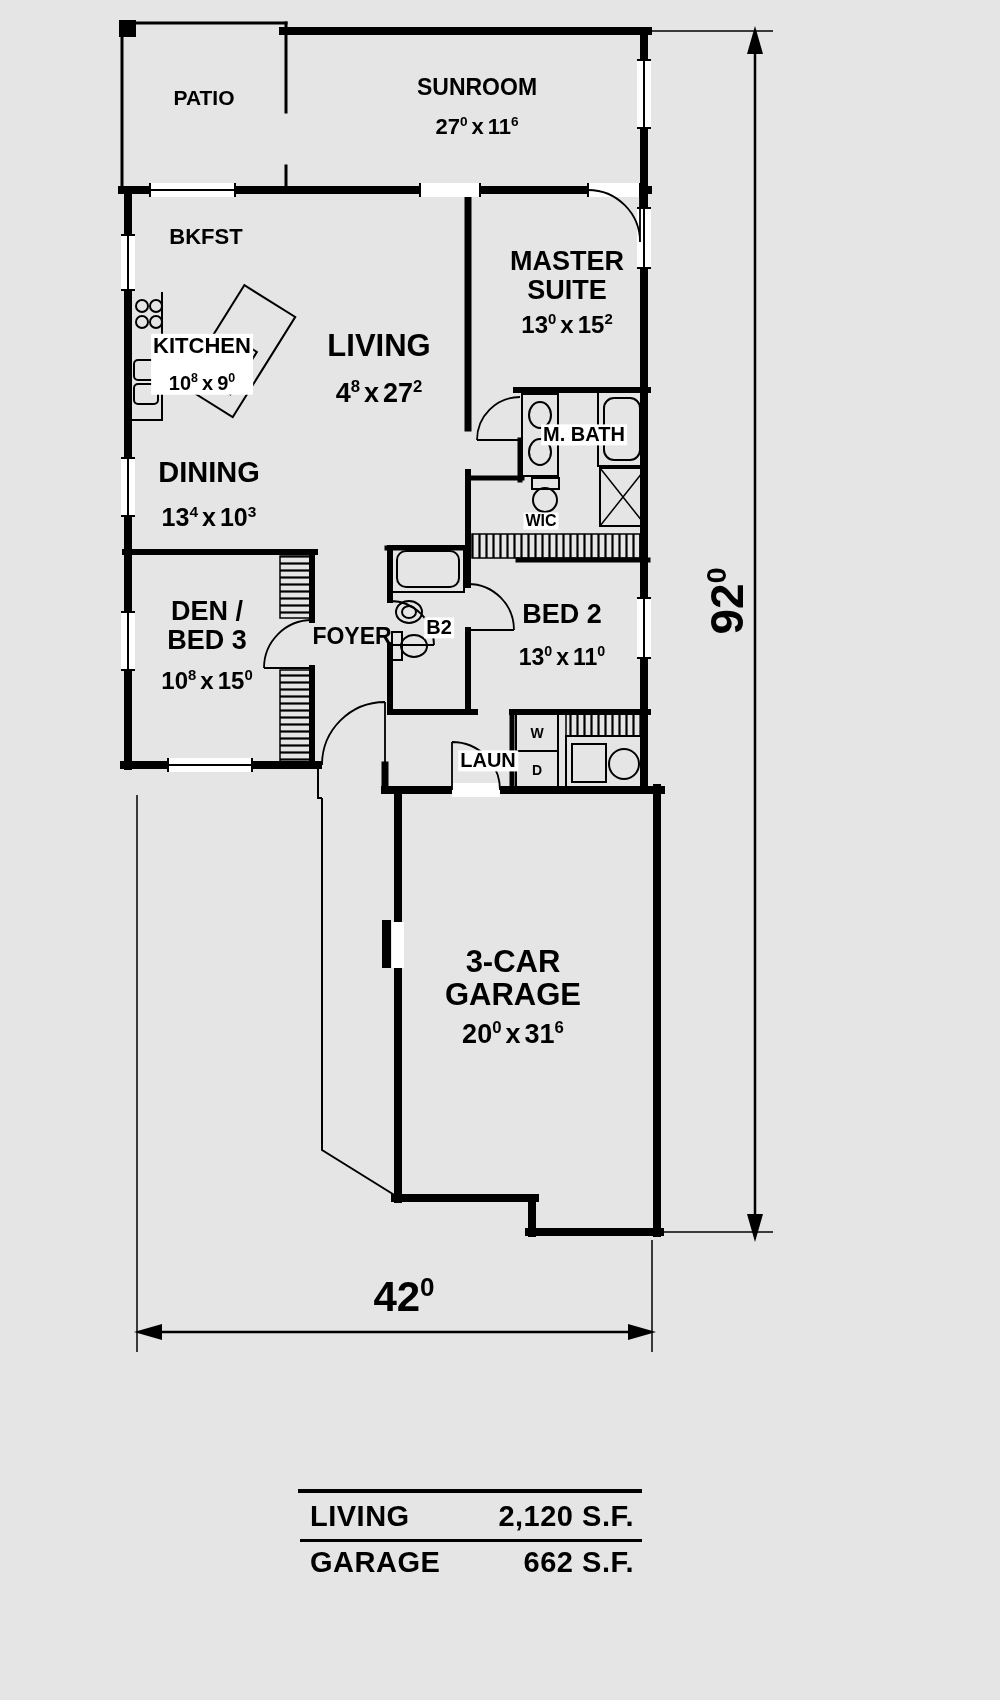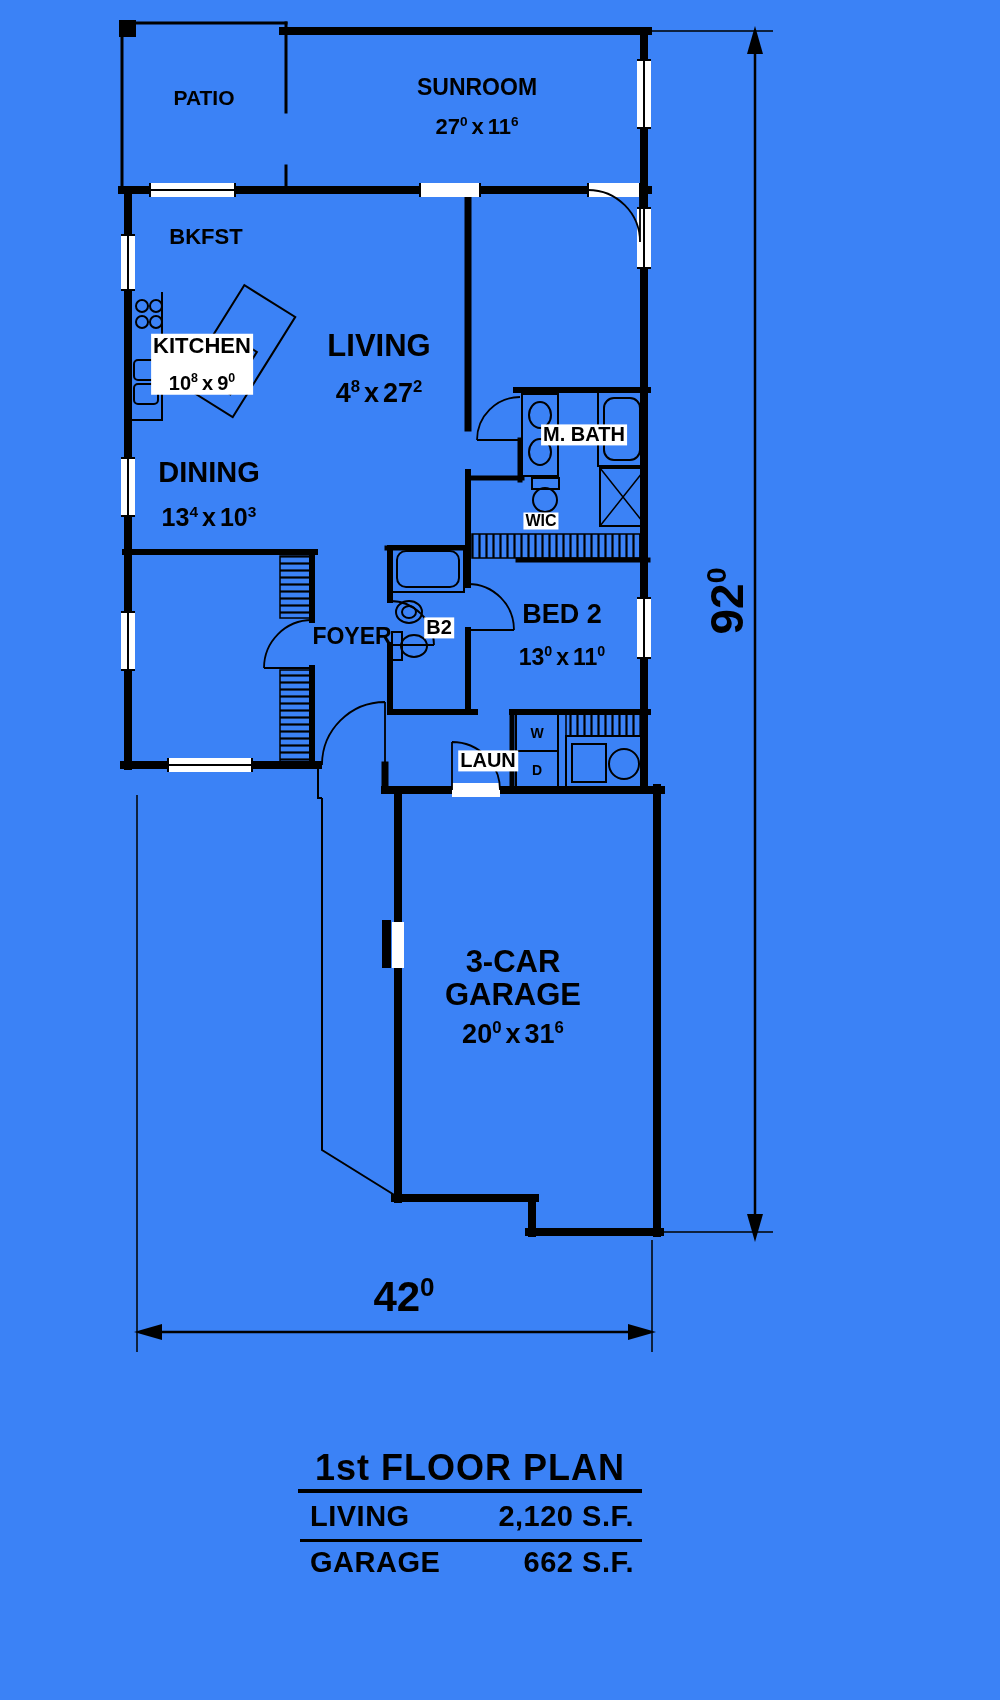--- a/index.html
+++ b/index.html
@@ -1,18 +1,18 @@
 <!DOCTYPE html>
 <html><head>
 <meta charset="utf-8">
 <style>
   * { box-sizing: border-box; }
   html,body { margin:0; padding:0; background:#fff; }
   #canvas {
-    position:relative; width:1000px; height:1700px; background:#3b82f6;
+    position:relative; width:1000px; height:1700px; background:#e5e5e5;
     font-family:"Liberation Sans","DejaVu Sans",sans-serif; font-weight:700; color:#000;
     overflow:hidden;
   }
   svg.plan { position:absolute; left:0; top:0; }
   .lbl {
     position:absolute; transform:translate(-50%,-50%);
     text-align:center; white-space:nowrap; line-height:1.06;
   }
   .lbl.bgw { background:#fff; padding:0 2px;text-align:center; }
   sup { font-size:62%; vertical-align:super; line-height:0; }
@@ -212,40 +212,50 @@
 
   <div class="lbl" style="left:204px;top:98px;font-size:21px">PATIO</div>
 
   <div class="lbl" style="left:477px;top:107px">
     <div style="font-size:23px">SUNROOM</div>
     <div class="rdim" style="font-size:22px"><span>27</span><sup>0</sup><span class="sep">x</span><span>11</span><sup>6</sup></div>
   </div>
 
   <div class="lbl" style="left:206px;top:237px;font-size:22px">BKFST</div>
 
+  <div class="lbl" style="left:567px;top:292px">
+    <div style="font-size:27px">MASTER</div>
+    <div style="font-size:27px">SUITE</div>
+    <div class="rdim mt8" style="font-size:24px"><span>13</span><sup>0</sup><span class="sep">x</span><span>15</span><sup>2</sup></div>
+  </div>
 
   <div class="lbl bgw" style="left:202px;top:364px">
     <div style="font-size:22px">KITCHEN</div>
     <div class="rdim" style="font-size:20px"><span>10</span><sup>8</sup><span class="sep">x</span><span>9</span><sup>0</sup></div>
   </div>
 
   <div class="lbl" style="left:379px;top:369px">
     <div style="font-size:31px">LIVING</div>
     <div class="rdim" style="font-size:27px"><span>4</span><sup>8</sup><span class="sep">x</span><span>27</span><sup>2</sup></div>
   </div>
 
   <div class="lbl" style="left:209px;top:494px">
     <div style="font-size:29px">DINING</div>
     <div class="rdim" style="font-size:25px"><span>13</span><sup>4</sup><span class="sep">x</span><span>10</span><sup>3</sup></div>
   </div>
 
   <div class="lbl bgw" style="left:584px;top:435px;font-size:20px">M. BATH</div>
 
   <div class="lbl bgw" style="left:541px;top:521px;font-size:16px">WIC</div>
 
+  <div class="lbl" style="left:207px;top:645px">
+    <div style="font-size:27px">DEN /</div>
+    <div style="font-size:27px">BED 3</div>
+    <div class="rdim mt14" style="font-size:24px"><span>10</span><sup>8</sup><span class="sep">x</span><span>15</span><sup>0</sup></div>
+  </div>
 
   <div class="lbl" style="left:352px;top:636px;font-size:23px">FOYER</div>
 
   <div class="lbl bgw" style="left:439px;top:628px;font-size:20px">B2</div>
 
   <div class="lbl" style="left:562px;top:634px">
     <div style="font-size:27px">BED 2</div>
     <div class="rdim" style="font-size:23px"><span>13</span><sup>0</sup><span class="sep">x</span><span>11</span><sup>0</sup></div>
   </div>
 
@@ -258,21 +268,20 @@
     <div style="font-size:31px">3-CAR</div>
     <div style="font-size:31px">GARAGE</div>
     <div class="rdim mt8" style="font-size:27px"><span>20</span><sup>0</sup><span class="sep">x</span><span>31</span><sup>6</sup></div>
   </div>
 
   <div class="lbl" style="left:727px;top:601px;font-size:46px;transform:translate(-50%,-50%) rotate(-90deg)"><span>92</span><sup>0</sup></div>
 
   <div class="lbl" style="left:404px;top:1297px;font-size:42px"><span>42</span><sup>0</sup></div>
 
 
-  <div class="lbl" style="left:470px;top:1468px;font-size:36px;letter-spacing:1px">1st FLOOR PLAN</div>
   <div class="title-underline" style="left:298px;top:1489px;width:344px;height:4px"></div>
 
   <div class="rows">
     <div class="trow">
       <span>LIVING</span>
       <span>2,120 S.F.</span>
     </div>
     <div class="hr"></div>
     <div class="trow">
       <span>GARAGE</span>

